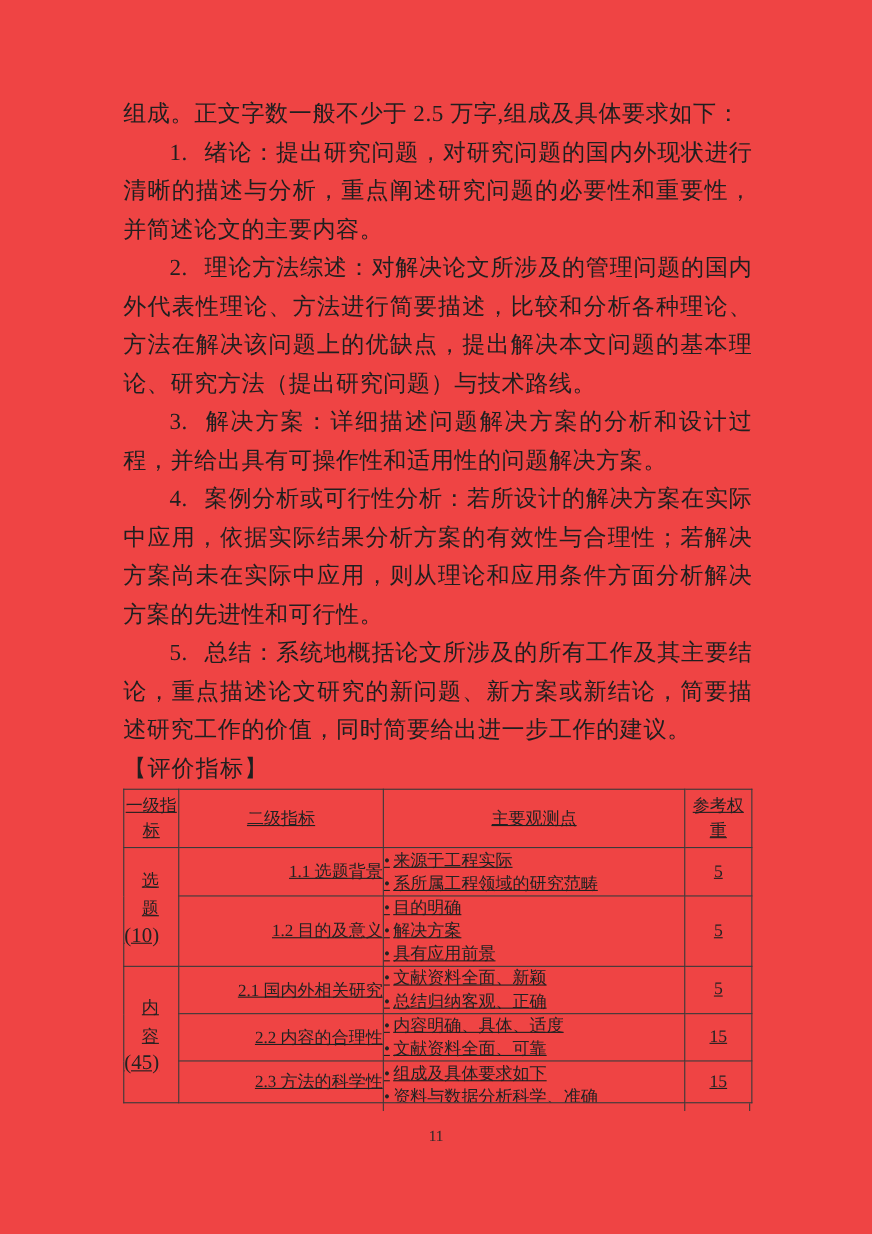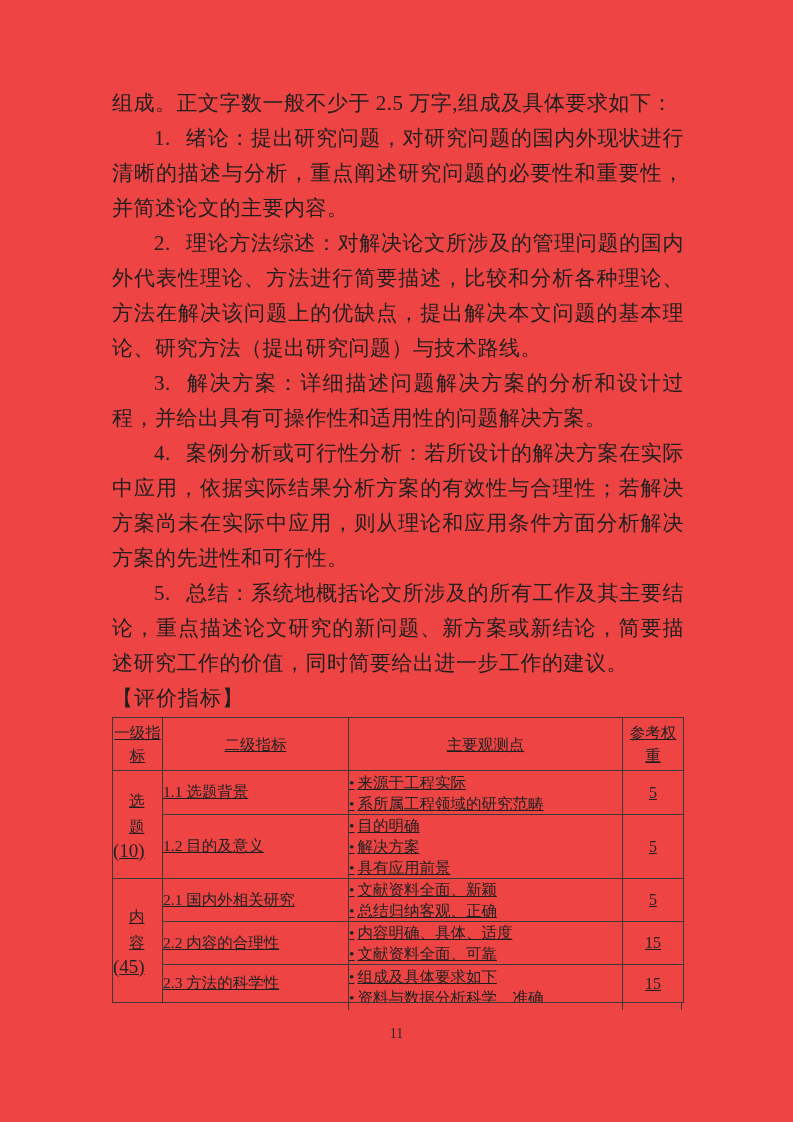--- a/index.html
+++ b/index.html
@@ -50,21 +50,21 @@
   tr.hrow{height:53px;}
   tr.r11{height:44px;}
   tr.r12{height:61px;}
   tr.r21{height:42px;}
   tr.r22{height:43px;margin-left:12px;}
   tr.r23{height:38px;}
   th.hc{text-align:center;line-height:23px;}
   td.lvl1{text-align:left;line-height:23px;margin-left:24px;}
   td.lvl1 .vchar{width:1.1em;margin:0 auto;word-break:break-all;line-height:26px;}
   td.lvl1 .score{line-height:22px;font-size:19px;}
-  td.lvl2{padding-left:10px;text-align:left;}
+  td.lvl2{padding-left:10px;text-align:right;}
   td.pts{padding:2px 4px 2px 8px;text-align:left;vertical-align:middle;}
   .pt{display:flex;align-items:flex-start;line-height:21px;}
   .bullet{margin-right:3px;}
   td.wt{text-align:center;font-size:16px;}
   
   td.cut{border-bottom:none;}
   td.cut .clip{height:36px;overflow:visible;}
   .stub{position:absolute;width:1px;height:7px;background:#3a3a3a;}
   .stub-a{left:236px;}
   .stub-b{left:510px;}

